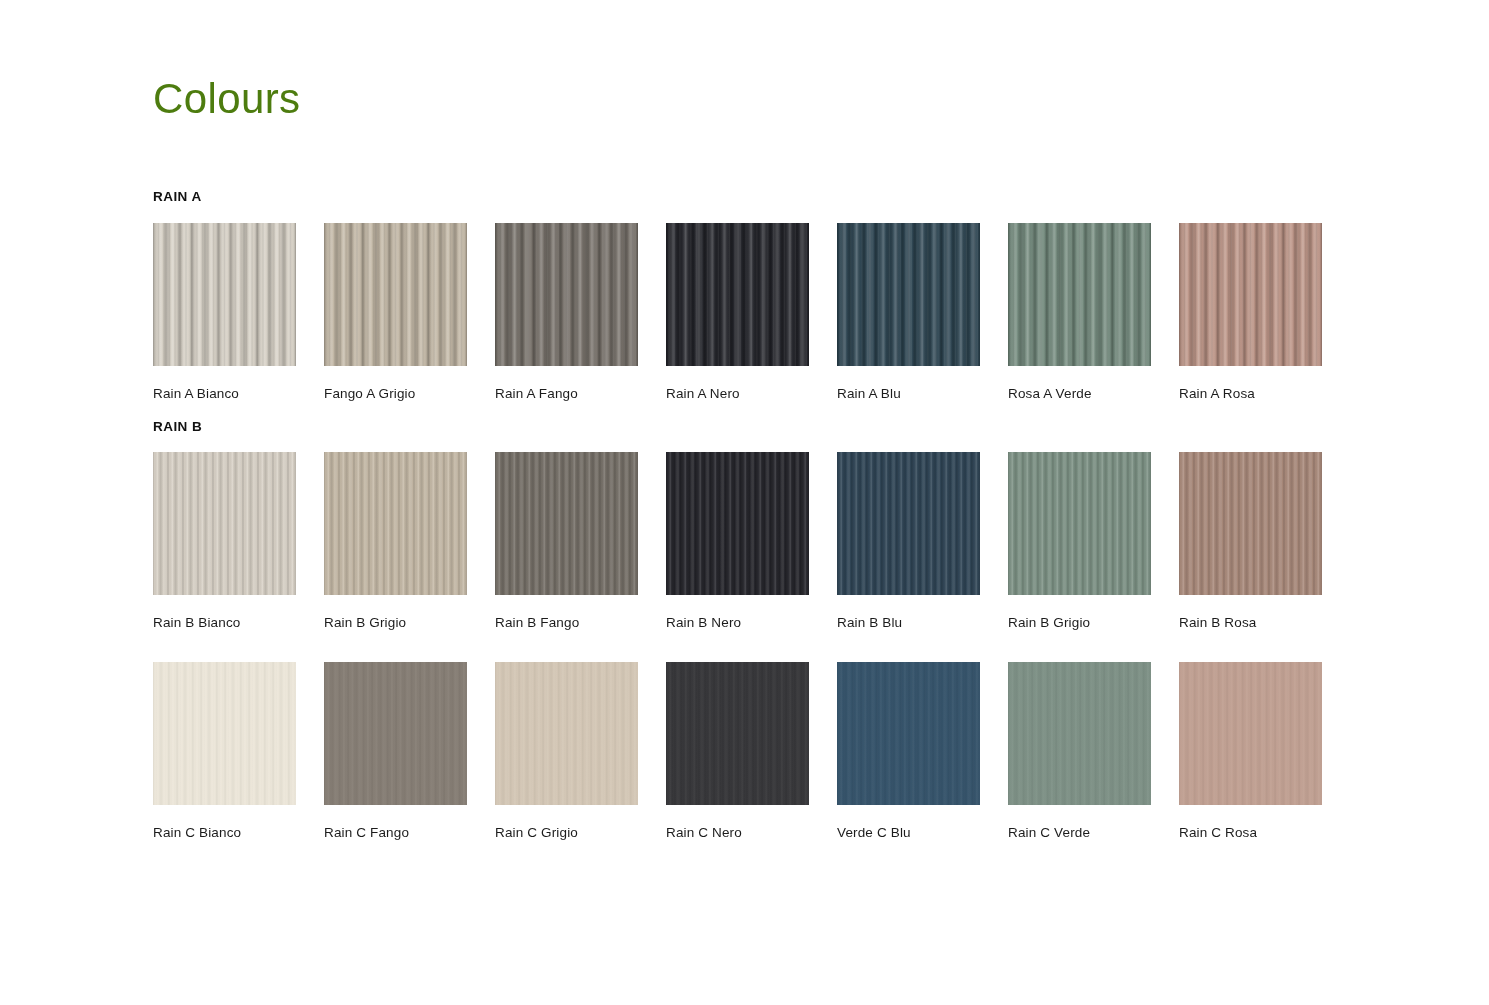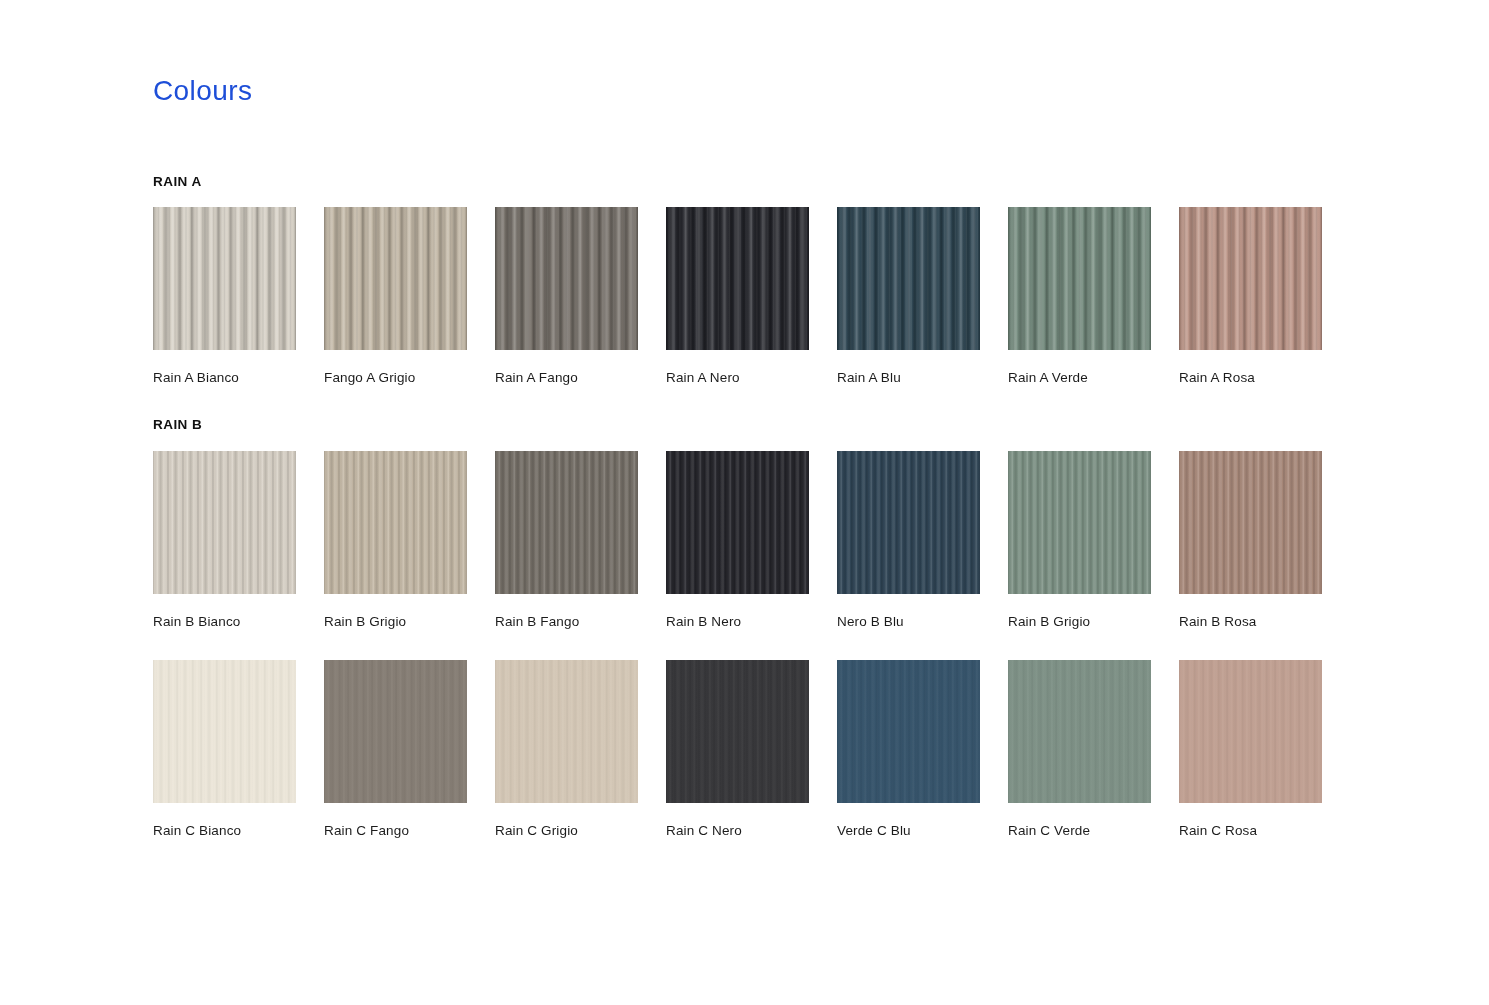--- a/index.html
+++ b/index.html
@@ -26,34 +26,34 @@
 
   .content {
     position: absolute;
     left: 153px;
     top: 76px;
     width: 1190px;
   }
 
   .page-title {
     font-family: "Liberation Sans", sans-serif;
-    font-size: 28px;
+    font-size: 42px;
     font-weight: 300;
     letter-spacing: 0.4px;
-    color: #1d4ed8;
+    color: #4d7c0f;
     margin: 0;
     line-height: 1.1;
     padding-bottom: 0;
   }
 
   .group {
     margin-top: 0;
   }
   .group-1 { margin-top: 68px; }
-  .group-2 { margin-top: 32px; }
+  .group-2 { margin-top: 18px; }
   .group-3 { margin-top: 30px; }
 
   .group-title {
     font-size: 13.5px;
     font-weight: 700;
     letter-spacing: 0.45px;
     color: #111111;
     margin: 0 0 19px 0;
     line-height: 1;
   }
@@ -190,21 +190,21 @@
         <div class="swatch-cell">
           <div class="swatch-chip tex-a" style="background-color: rgb(36, 37, 43);"></div>
           <div class="swatch-label">Rain A Nero</div>
         </div>
         <div class="swatch-cell">
           <div class="swatch-chip tex-a" style="background-color: rgb(46, 70, 83);"></div>
           <div class="swatch-label">Rain A Blu</div>
         </div>
         <div class="swatch-cell">
           <div class="swatch-chip tex-a" style="background-color: rgb(115, 138, 125);"></div>
-          <div class="swatch-label">Rain A Verde</div>
+          <div class="swatch-label">Rosa A Verde</div>
         </div>
         <div class="swatch-cell">
           <div class="swatch-chip tex-a" style="background-color: rgb(188, 148, 134);"></div>
           <div class="swatch-label">Rain A Rosa</div>
         </div>
       </div>
     </section>
 
     <section class="group group-2">
       <h2 class="group-title">RAIN B</h2>
@@ -220,21 +220,21 @@
         <div class="swatch-cell">
           <div class="swatch-chip tex-b" style="background-color: rgb(116, 110, 102);"></div>
           <div class="swatch-label">Rain B Fango</div>
         </div>
         <div class="swatch-cell">
           <div class="swatch-chip tex-b" style="background-color: rgb(35, 35, 41);"></div>
           <div class="swatch-label">Rain B Nero</div>
         </div>
         <div class="swatch-cell">
           <div class="swatch-chip tex-b" style="background-color: rgb(45, 67, 84);"></div>
-          <div class="swatch-label">Nero B Blu</div>
+          <div class="swatch-label">Rain B Blu</div>
         </div>
         <div class="swatch-cell">
           <div class="swatch-chip tex-b" style="background-color: rgb(124, 145, 132);"></div>
           <div class="swatch-label">Rain B Grigio</div>
         </div>
         <div class="swatch-cell">
           <div class="swatch-chip tex-b" style="background-color: rgb(169, 137, 122);"></div>
           <div class="swatch-label">Rain B Rosa</div>
         </div>
       </div>

